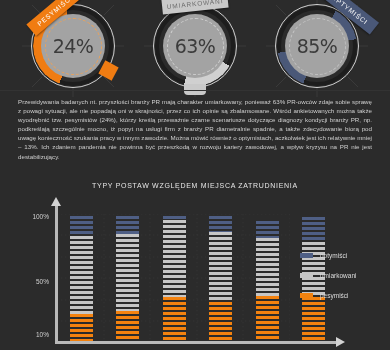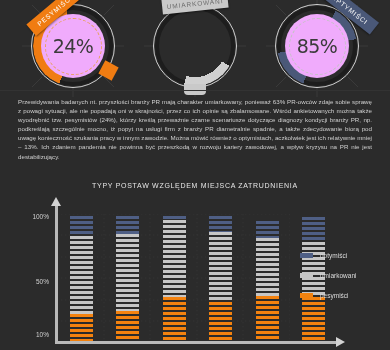--- a/index.html
+++ b/index.html
@@ -46,21 +46,21 @@
   .ring-progress::before{
     content:"";position:absolute;inset:0;border-radius:50%;
     background:var(--arc);
     -webkit-mask:radial-gradient(circle, transparent 0 31px, #000 31px);
     mask:radial-gradient(circle, transparent 0 31px, #000 31px);
   }
   
   .disc{
     position:absolute;left:10px;top:10px;width:64px;height:64px;
     border-radius:50%;
-    background:#f0abfc;
+    background:#a3a3a3;
     display:flex;align-items:center;justify-content:center;
   }
   .disc-dash{
     position:absolute;left:3.5px;top:3.5px;width:57px;height:57px;
     border-radius:50%;
     border:1px dashed var(--dash);
     box-sizing:border-box;
   }
   .pct{
     position:relative;
@@ -206,20 +206,24 @@
           <line x1="0" y1="51" x2="14" y2="51"></line>
             <line x1="88" y1="51" x2="102" y2="51"></line>
           <line x1="51" y1="0" x2="51" y2="14"></line>
             <line x1="51" y1="88" x2="51" y2="102"></line>
         </g>
       </svg>
       <div class="ring-track"></div>
       <div class="ring-progress" style="--arc:conic-gradient(from 160deg, #d0d0d0 0deg 36deg, transparent 36deg 320deg, #d0d0d0 320deg 360deg);"></div>
       <div class="ring-thin"></div>
       <div class="tab-bottom"></div>
+      <div class="disc" style="--dash:#cfcfcf;">
+        <div class="disc-dash"></div>
+        <span class="pct">63%</span>
+      </div>
       <div class="ribbon ribbon-2">UMIARKOWANI</div>
     </div>
 
     <div class="gauge gauge-3">
       <svg class="tick-cross" viewBox="0 0 102 102">
         <g stroke="#3a3a3a" stroke-width="1">
           <line x1="0" y1="51" x2="14" y2="51"></line>
             <line x1="88" y1="51" x2="102" y2="51"></line>
           <line x1="51" y1="0" x2="51" y2="14"></line>
             <line x1="51" y1="88" x2="51" y2="102"></line>

